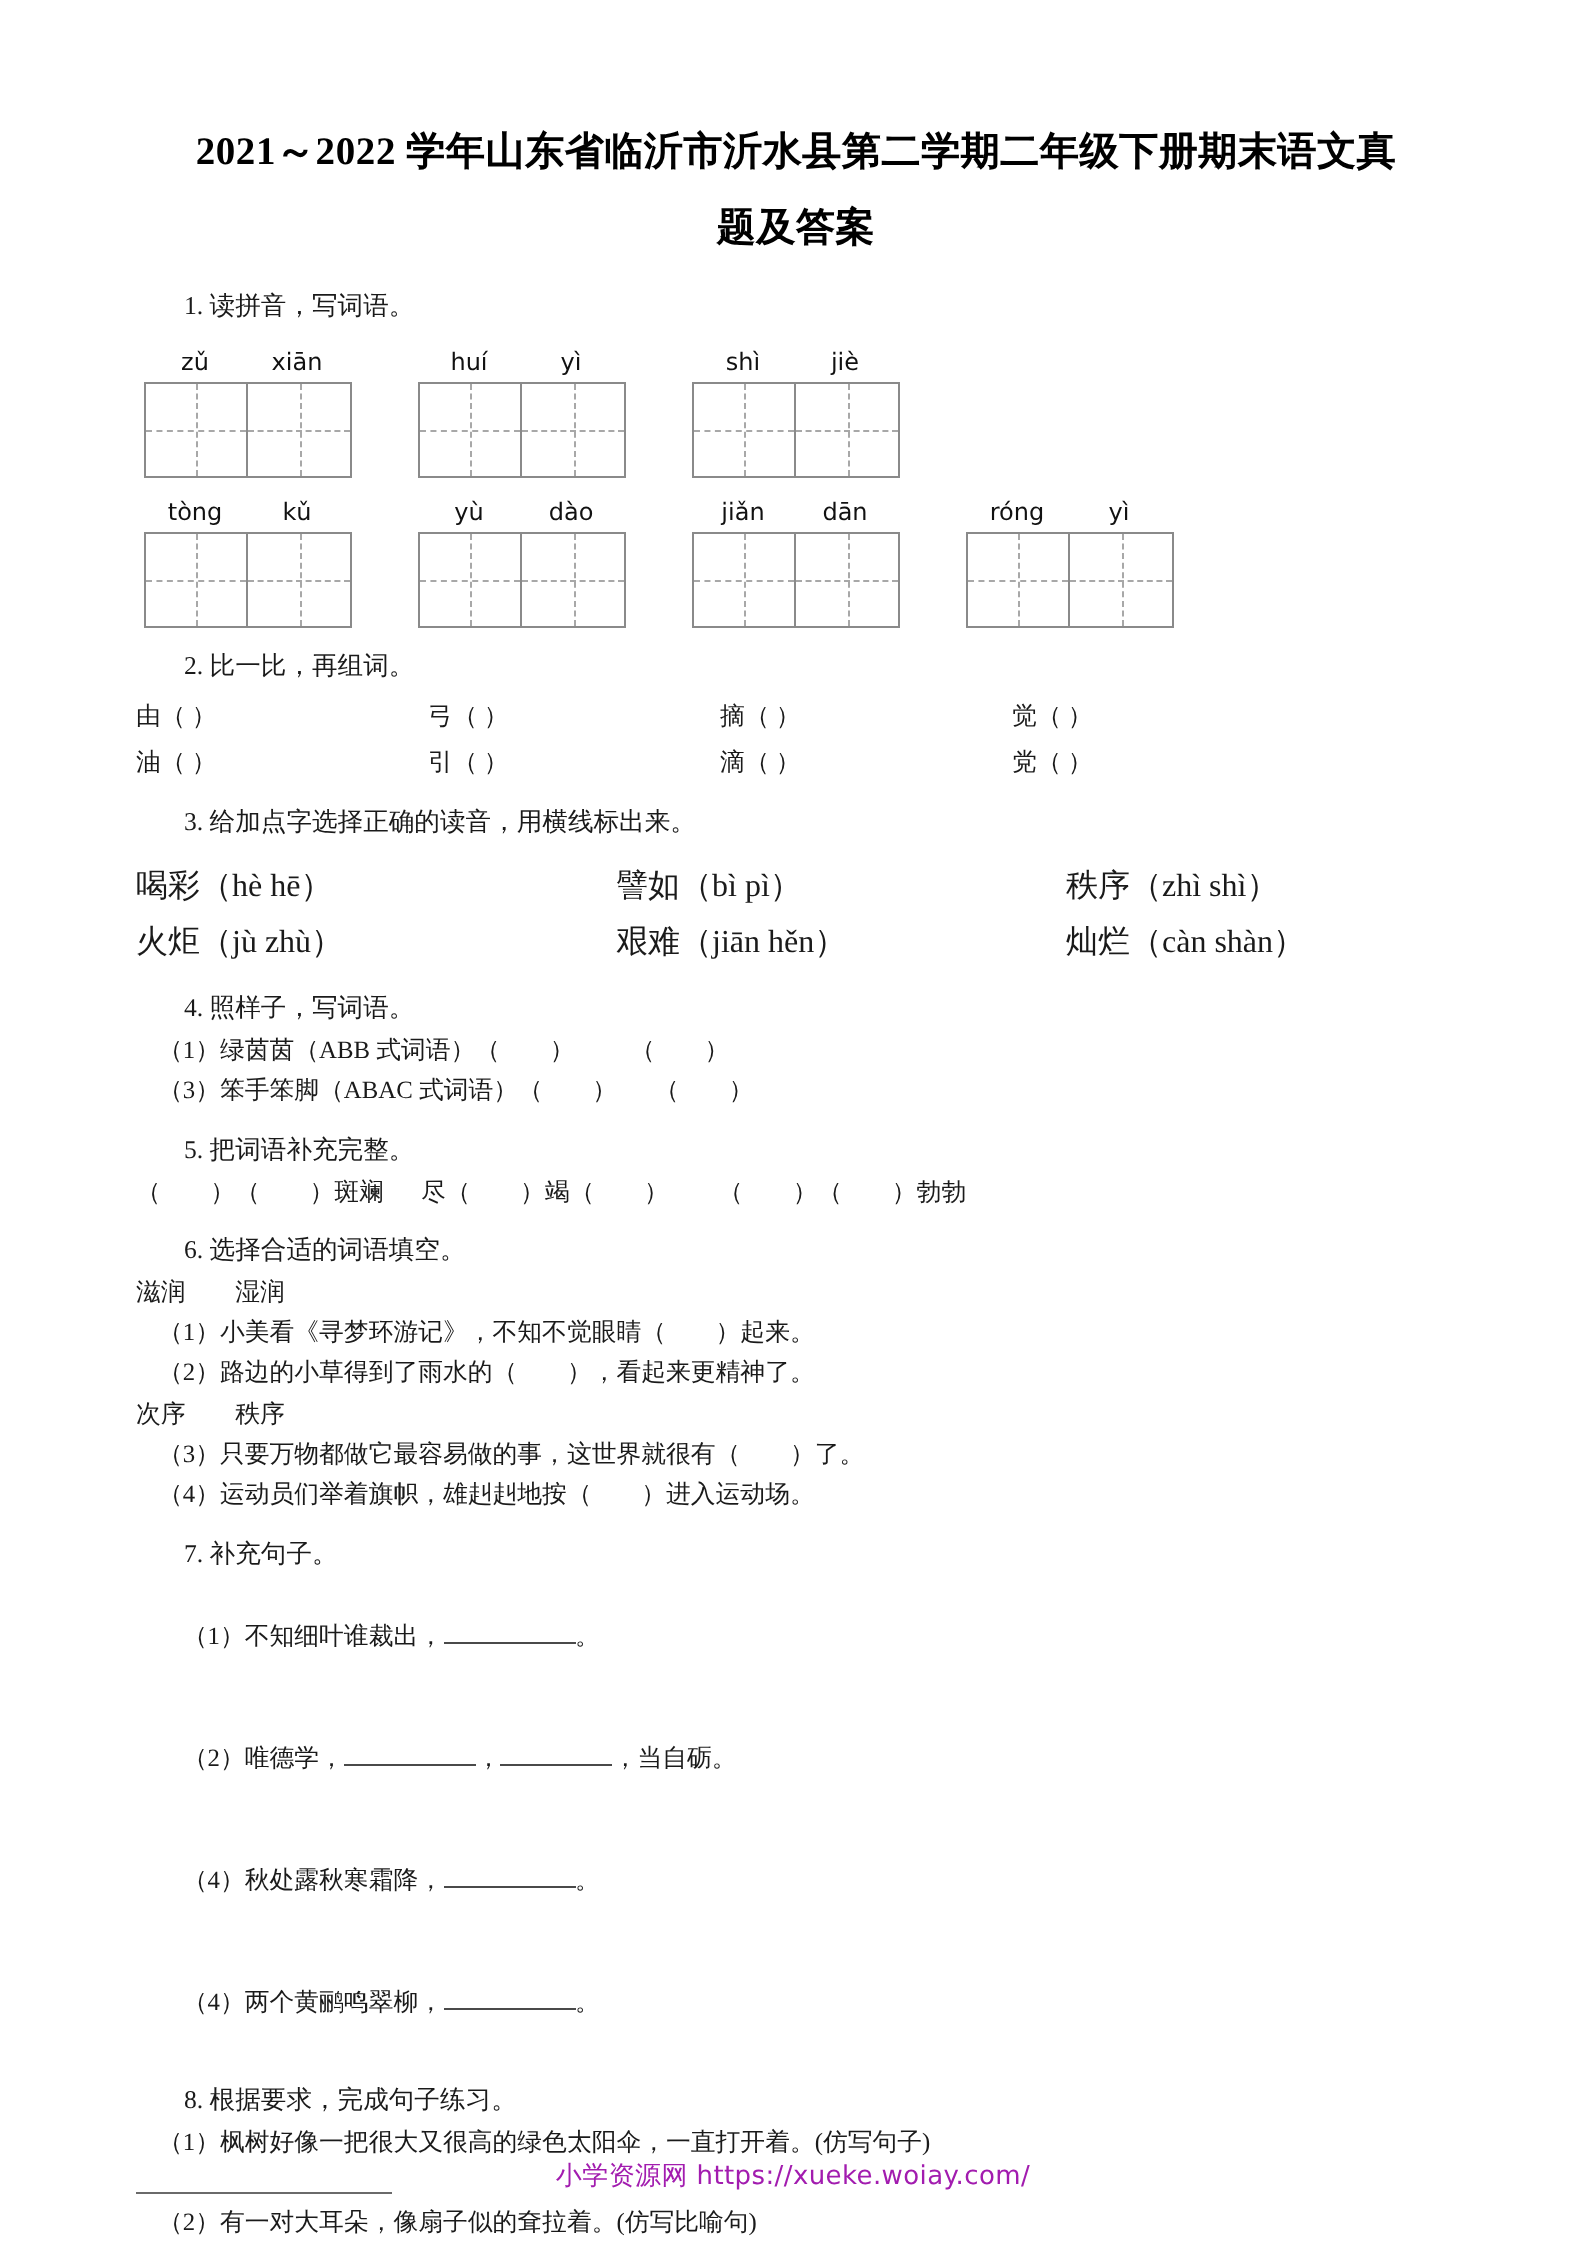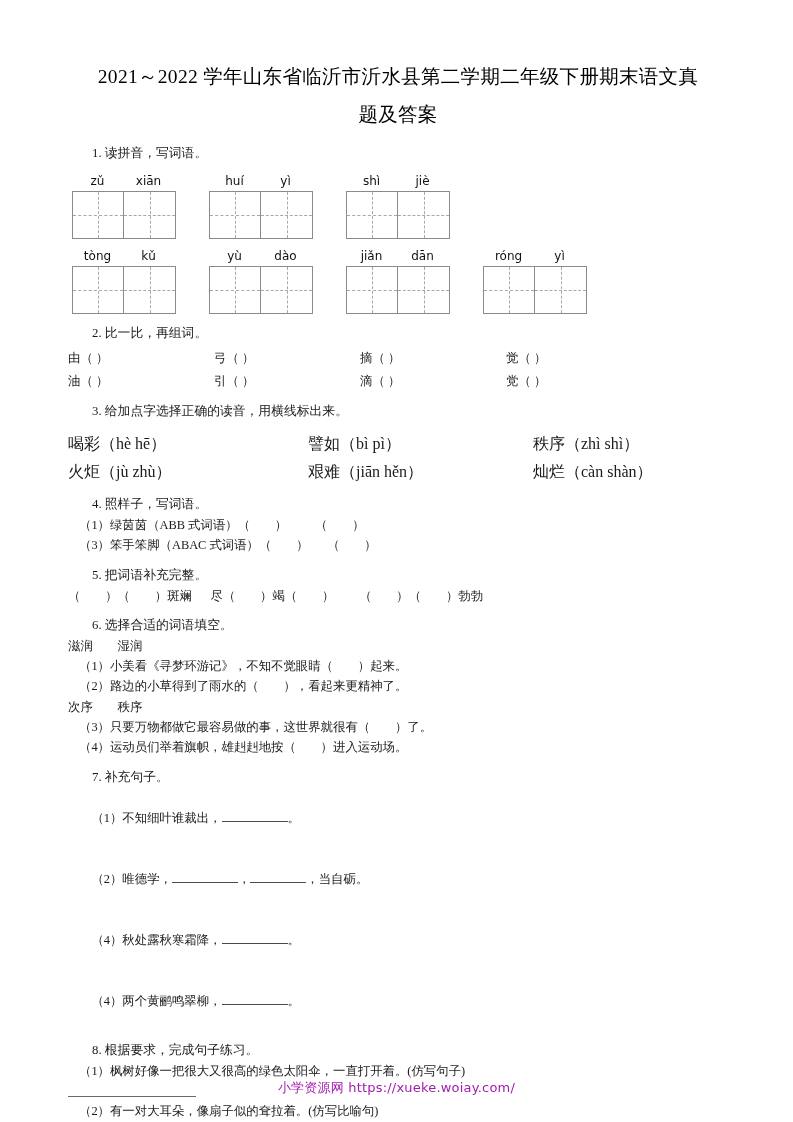--- a/index.html
+++ b/index.html
@@ -24,21 +24,21 @@
     position:absolute;
     left:68px;
     top:0;
     width:660px;
   }
 
   
   .title{
     text-align:center;
     font-size:19.5px;
-    font-weight:400;
+    font-weight:700;
     line-height:1.95;
     letter-spacing:0.3px;
     color:#000;
     padding-top:58px;
     font-family:"Liberation Serif","DejaVu Serif",serif;
   }
   .title .l2{display:block;}
 
   
   .q-head{

